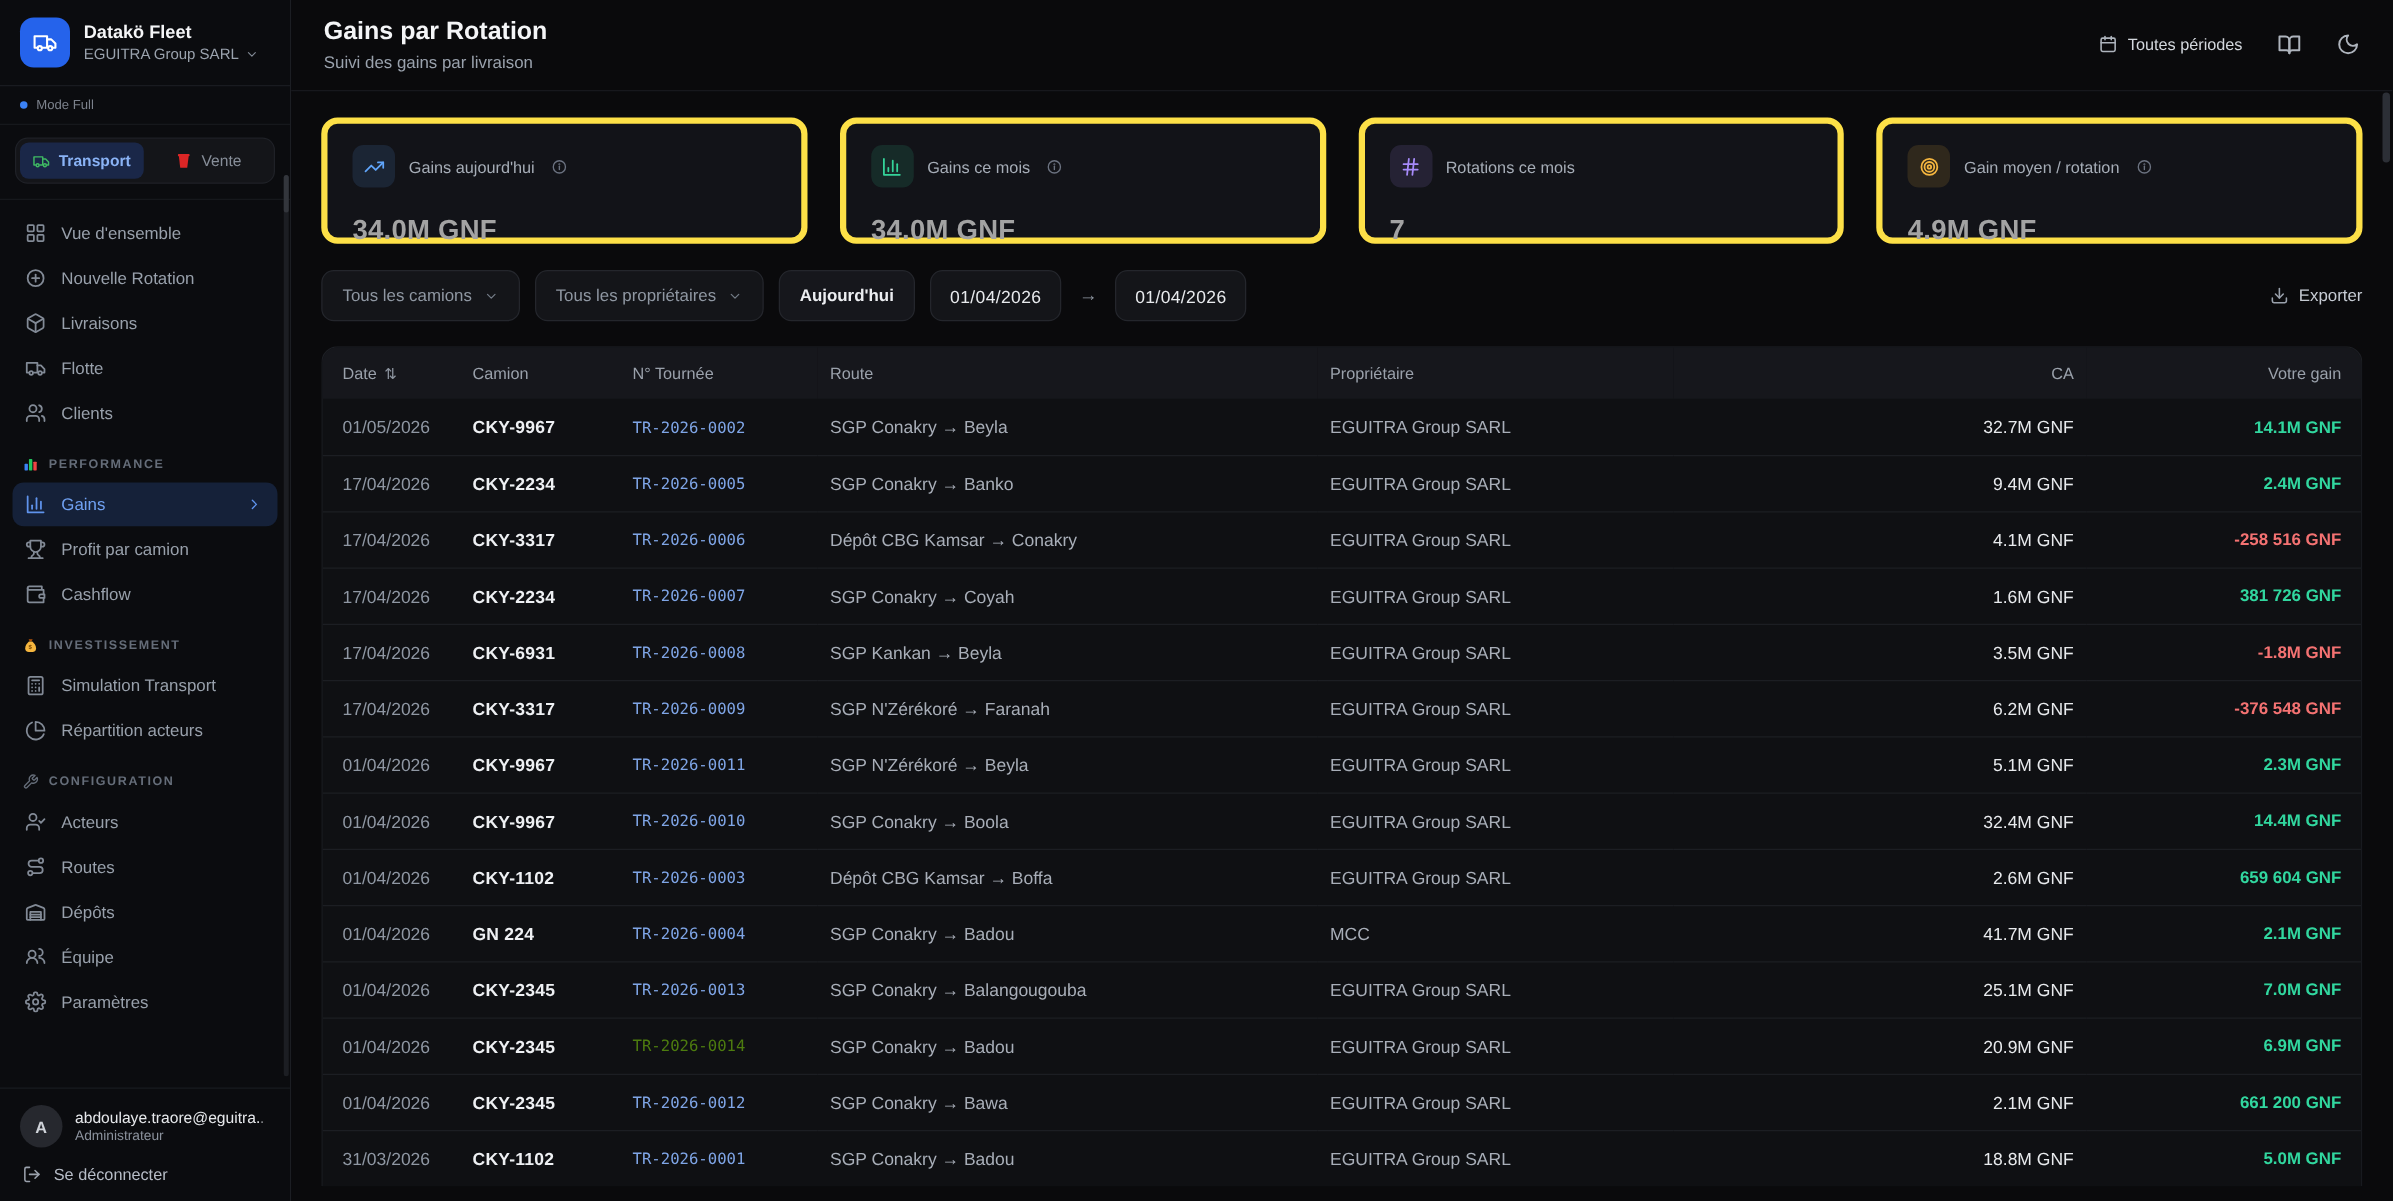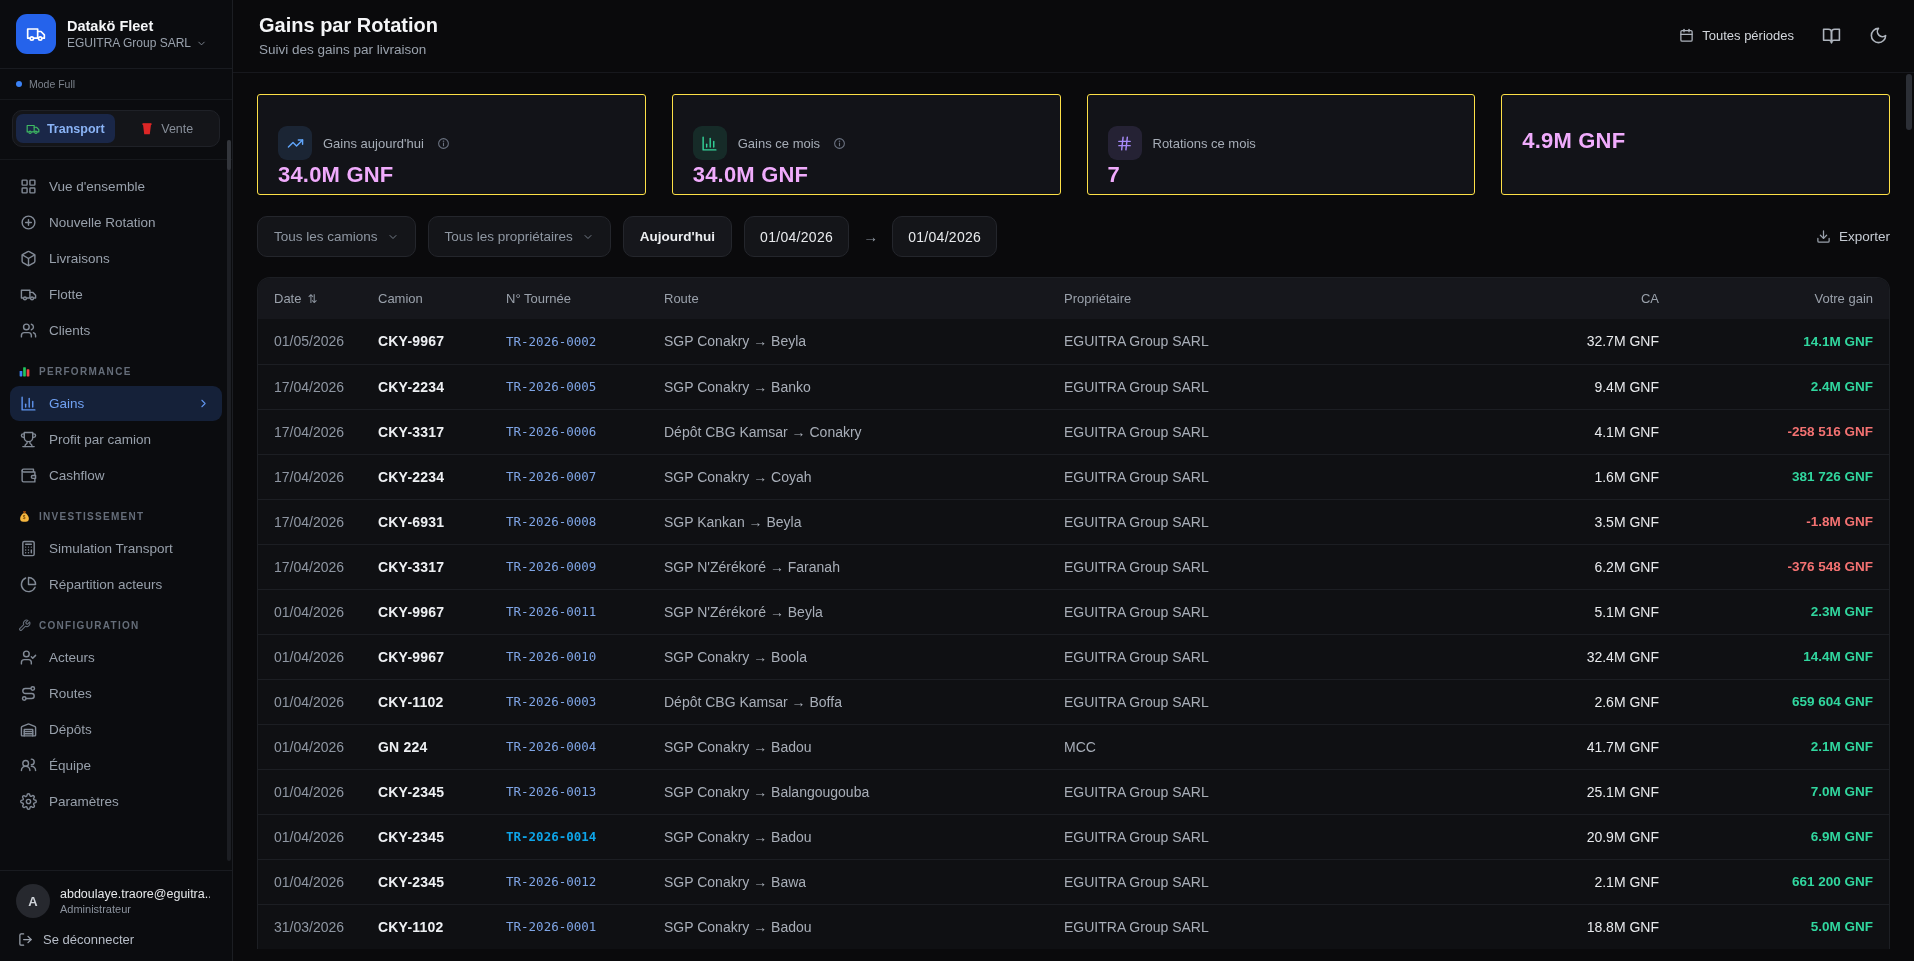--- a/index.html
+++ b/index.html
@@ -61,26 +61,26 @@
   .topbar h1 { font-size:20px; font-weight:700; color:#f4f5f7; }
   .topbar .subtitle { font-size:13.5px; color:#9aa2ad; margin-top:5px; }
   .topbar-actions { display:flex; align-items:center; gap:28px; }
   .period-btn { display:flex; align-items:center; gap:8px; background:none; border:none; color:#d3d7dd; font-size:13px; font-family:inherit; cursor:pointer; }
   .period-btn .ic { font-size:15px; color:#aeb4bd; }
   .icon-btn { background:none; border:none; color:#aeb4bd; font-size:19px; cursor:pointer; display:flex; }
 
   .content { padding:21px 24px 0; flex:1; overflow:hidden; }
 
   .stats { display:flex; gap:26px; }
-  .stat-card { flex:1; background:#121318; border:1px solid #fde047; border-radius:3px; padding:31px 20px; height:101px; }
+  .stat-card { flex:1; background:#121318; border:5px solid #fde047; border-radius:13px; padding:17px 20px; height:101px; }
   .stat-top { display:flex; align-items:center; gap:11px; }
   .stat-icon { width:34px; height:34px; border-radius:9px; display:flex; align-items:center; justify-content:center; font-size:17px; }
   .stat-label { font-size:13px; color:#a6adb7; }
   .stat-info { font-size:13px; color:#6b7280; margin-left:2px; }
-  .stat-value { font-size:22px; font-weight:700; color:#f0abfc; margin-top:2px; letter-spacing:.2px; }
+  .stat-value { font-size:22px; font-weight:700; color:#a3a3a3; margin-top:21px; letter-spacing:.2px; }
 
   .filters { display:flex; align-items:center; gap:12px; margin-top:21px; }
   .fbtn { display:flex; align-items:center; gap:9px; height:41px; padding:0 16px; background:#141519; border:1px solid #24262c; border-radius:10px; font-size:13.5px; color:#8f97a2; cursor:pointer; white-space:nowrap; }
   .fbtn .ic { font-size:12px; color:#737b86; }
   .fbtn.strong { color:#eceef1; font-weight:600; background:#16171c; }
   .fdate { height:41px; padding:0 15px; display:flex; align-items:center; background:#141519; border:1px solid #24262c; border-radius:10px; font-size:14px; color:#e8eaed; letter-spacing:.3px; cursor:text; }
   .farrow { color:#8f97a2; font-size:15px; padding:0 2px; }
   .fspacer { flex:1; }
   .export-btn { display:flex; align-items:center; gap:8px; background:none; border:none; color:#c6cbd3; font-size:13.5px; font-family:inherit; cursor:pointer; }
   .export-btn .ic { font-size:15px; color:#9aa1ac; }
@@ -475,20 +475,39 @@
                     <line x1="10" y1="3" x2="8" y2="21"></line>
                     <line x1="16" y1="3" x2="14" y2="21"></line>
                   </svg>
                 </span>
               </div>
               <span class="stat-label">Rotations ce mois</span>
             </div>
             <div class="stat-value">7</div>
           </div>
           <div class="stat-card">
+            <div class="stat-top">
+              <div class="stat-icon" style="background: rgba(245, 182, 63, 0.13); color: rgb(245, 182, 63);">
+                <span class="ic">
+                  <svg viewBox="0 0 24 24">
+                    <circle cx="12" cy="12" r="9"></circle>
+                    <circle cx="12" cy="12" r="5.5"></circle>
+                    <circle cx="12" cy="12" r="2"></circle>
+                  </svg>
+                </span>
+              </div>
+              <span class="stat-label">Gain moyen / rotation</span>
+              <span class="stat-info ic">
+                <svg viewBox="0 0 24 24">
+                  <circle cx="12" cy="12" r="9"></circle>
+                  <line x1="12" y1="16" x2="12" y2="11"></line>
+                  <circle cx="12" cy="8" r="0.5"></circle>
+                </svg>
+              </span>
+            </div>
             <div class="stat-value">4.9M GNF</div>
           </div>
         </div>
 
       <div class="filters">
         <div class="fbtn">
           <span>Tous les camions</span>
           <span class="ic">
               <svg viewBox="0 0 24 24">
                 <polyline points="6 9 12 15 18 9"></polyline>
@@ -640,21 +659,21 @@
                 <td class="c-truck">CKY-2345</td>
                 <td class="c-tour" style="color: rgb(127, 165, 230);">TR-2026-0013</td>
                 <td class="c-route">SGP Conakry → Balangougouba</td>
                 <td class="c-owner">EGUITRA Group SARL</td>
                 <td class="c-ca r">25.1M GNF</td>
                 <td class="c-gain r" style="color: rgb(49, 215, 159);">7.0M GNF</td>
               </tr>
               <tr>
                 <td class="c-date">01/04/2026</td>
                 <td class="c-truck">CKY-2345</td>
-                <td class="c-tour" style="color: #0ea5e9; font-weight: bold;">TR-2026-0014</td>
+                <td class="c-tour" style="color: #4d7c0f;">TR-2026-0014</td>
                 <td class="c-route">SGP Conakry → Badou</td>
                 <td class="c-owner">EGUITRA Group SARL</td>
                 <td class="c-ca r">20.9M GNF</td>
                 <td class="c-gain r" style="color: rgb(49, 215, 159);">6.9M GNF</td>
               </tr>
               <tr>
                 <td class="c-date">01/04/2026</td>
                 <td class="c-truck">CKY-2345</td>
                 <td class="c-tour" style="color: rgb(127, 165, 230);">TR-2026-0012</td>
                 <td class="c-route">SGP Conakry → Bawa</td>

